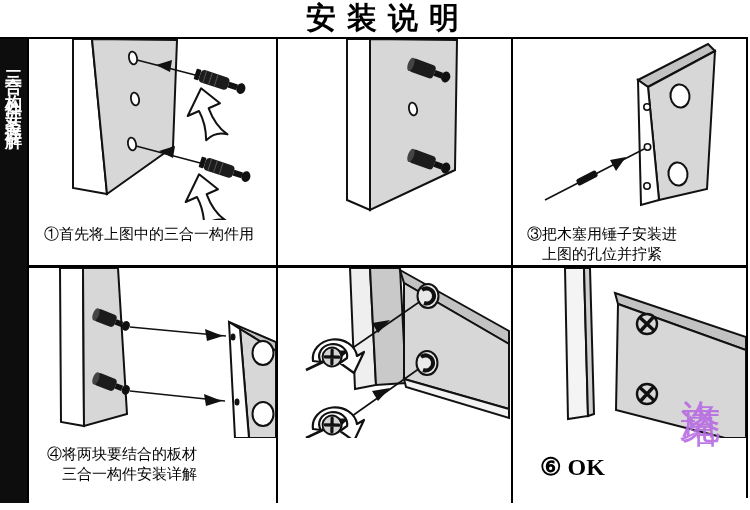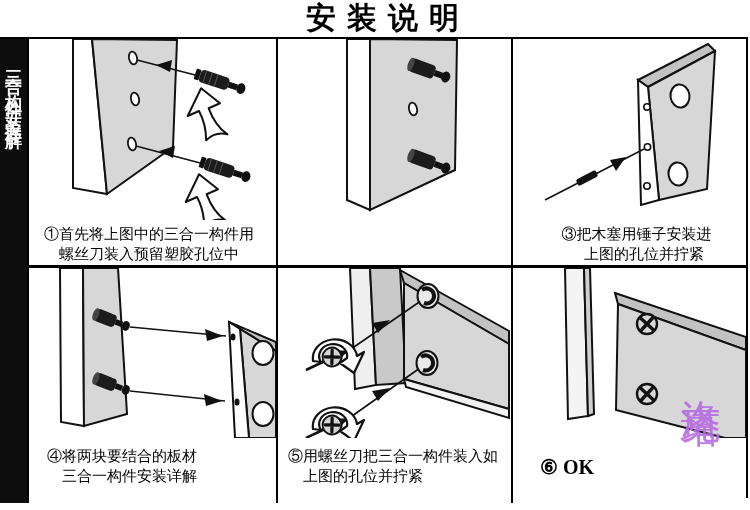--- a/index.html
+++ b/index.html
@@ -17,29 +17,29 @@
   .sidebar { grid-row:1 / 3; background:#0d0d0d; color:#fff; display:flex; justify-content:center; }
   .sidebar-text { writing-mode:vertical-rl; text-orientation:upright; font-size:17px;
                   font-weight:bold; letter-spacing:8px; padding-top:17px; }
 
   .panel { position:relative; border-left:2px solid #000; box-sizing:border-box; background:#fff; }
   .panel.row1 { border-bottom:3px solid #000; }
   .art { display:block; }
 
   .caption { display:flex; flex-direction:column; font-size:15px; line-height:20px; }
   .row1 .caption { height:45px; padding-top:4px; }
-  .row2 .caption { height:57px; padding-top:8px; }
+  .row2 .caption { height:57px; padding-top:8px;font-family:Liberation Mono, monospace; }
   .caption.single { justify-content:center; padding-top:0; }
   .cap-line2 { text-indent:15px; }
   .p1 .caption { padding-left:15px; }
   .p2 .caption { padding-left:11px; }
-  .p3 .caption { padding-left:14px;text-align:center; }
+  .p3 .caption { padding-left:14px; }
   .p4 .caption { padding-left:18px; }
   .p5 .caption { padding-left:10px; }
-  .p6 .caption { padding-left:27px; font-size:20px; font-weight:bold;
+  .p6 .caption { padding-left:27px; font-size:24px; font-weight:bold;
                  font-family:"Liberation Serif", serif; }
 
   .watermark { position:absolute; top:368px; right:30px; z-index:5;
                writing-mode:vertical-rl; text-orientation:upright;
                font-family:"Liberation Serif", serif; font-size:40px; line-height:1;
                letter-spacing:4px; color:#b76ce2; opacity:0.9; }
 </style>
 </head>
 <body>
 
@@ -84,21 +84,20 @@
           </g>
         <g transform="translate(170,72) rotate(-10)">
             <use href="#p1arrow"></use>
           </g>
         <g transform="translate(168,158) rotate(-10)">
             <use href="#p1arrow"></use>
           </g>
       </svg>
       <div class="caption">
         <div class="cap-line1">①首先将上图中的三合一构件用</div>
-        <div class="cap-line2">螺丝刀装入预留塑胶孔位中</div>
       </div>
     </div>
 
     <div class="panel row1 p2">
       <svg class="art" width="233" height="181" viewBox="0 0 233 181">
         <defs>
           <g id="p2bolt">
             <rect x="0" y="-7" width="26" height="14" rx="4" fill="#1c1c1c"></rect>
             <ellipse cx="1" cy="0" rx="3" ry="7" fill="#444"></ellipse>
             <rect x="26" y="-3" width="8" height="6" fill="#111"></rect>
@@ -206,24 +205,20 @@
           </g>
         <line x1="28" y1="102" x2="47" y2="93" stroke="#111" stroke-width="2.5"></line>
         <g transform="translate(54,89) rotate(-20)">
             <use href="#screw5"></use>
           </g>
         <line x1="28" y1="170" x2="47" y2="161" stroke="#111" stroke-width="2.5"></line>
         <g transform="translate(54,157) rotate(-20)">
             <use href="#screw5"></use>
           </g>
       </svg>
-      <div class="caption">
-        <div class="cap-line1">⑤用螺丝刀把三合一构件装入如</div>
-        <div class="cap-line2">上图的孔位并拧紧</div>
-      </div>
     </div>
 
     <div class="panel row2 p6">
       <svg class="art" width="233" height="170" viewBox="0 0 233 170">
         <defs>
           <g id="cover6">
             <circle r="10" fill="#d8d8d8" stroke="#111" stroke-width="2.4"></circle>
             <path d="M-6,-5.5 L6,5.5 M-5.5,6 L5.5,-6" stroke="#111" stroke-width="3.4" stroke-linecap="round" fill="none"></path>
           </g>
         </defs>

